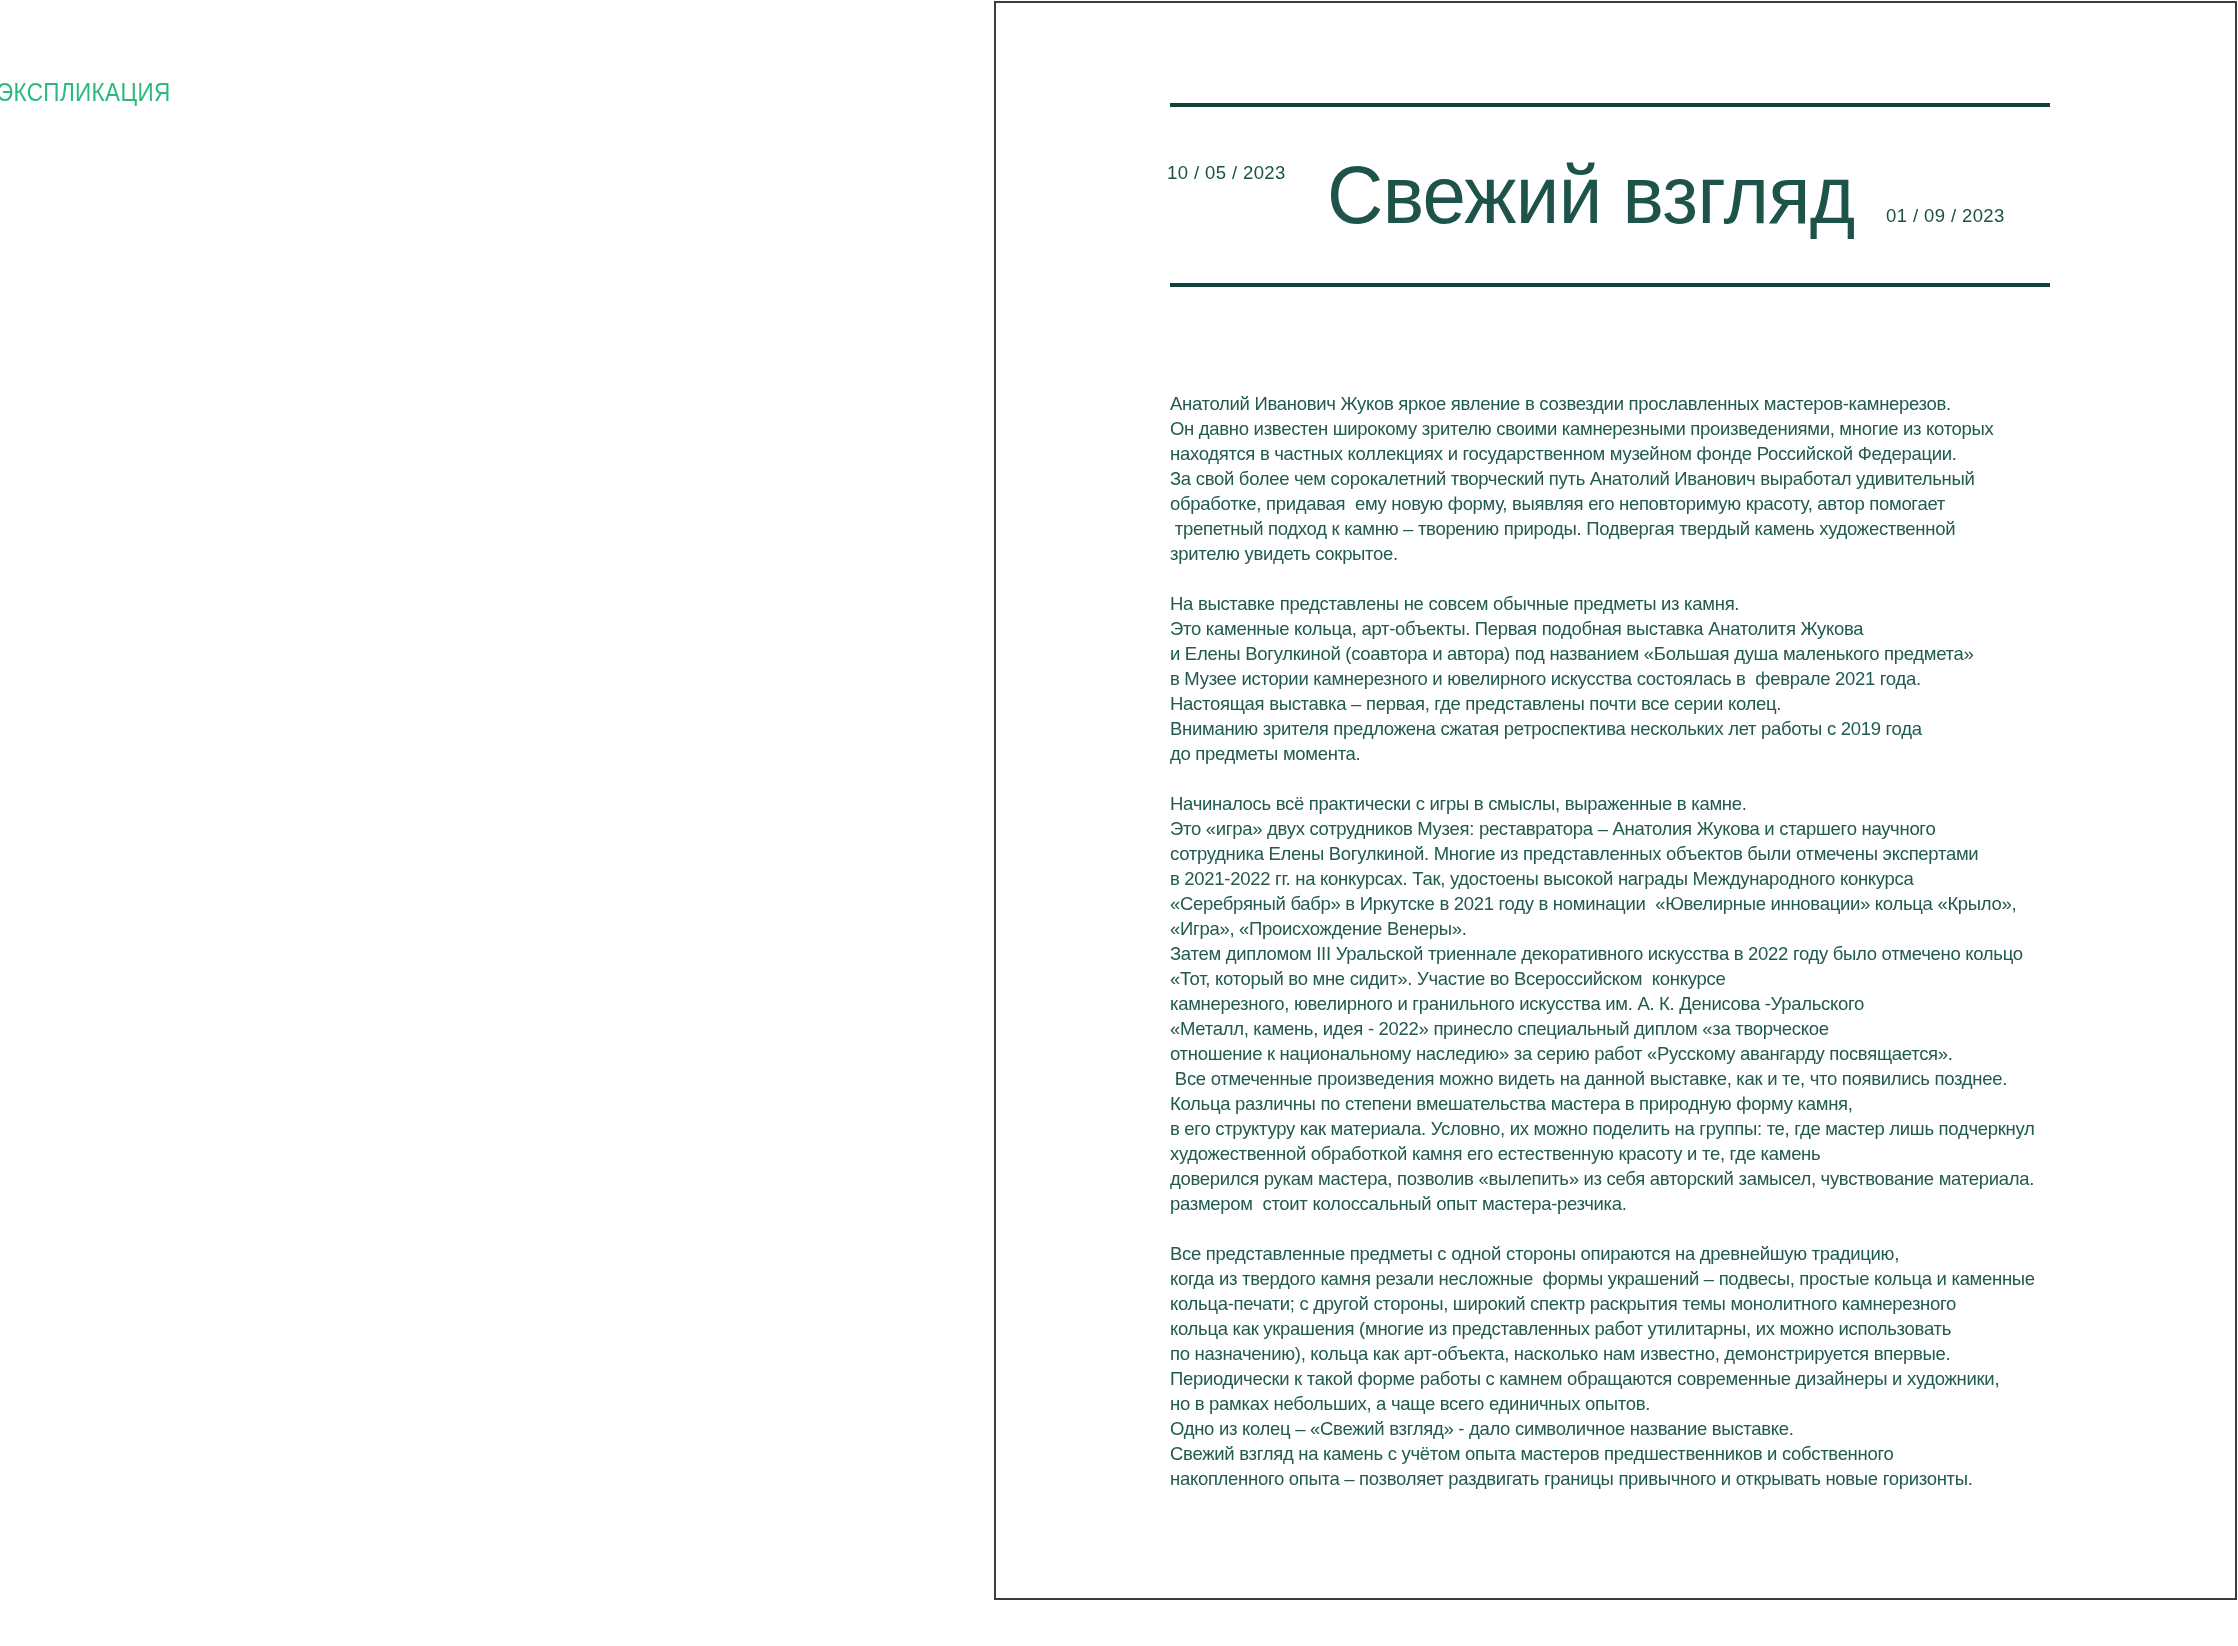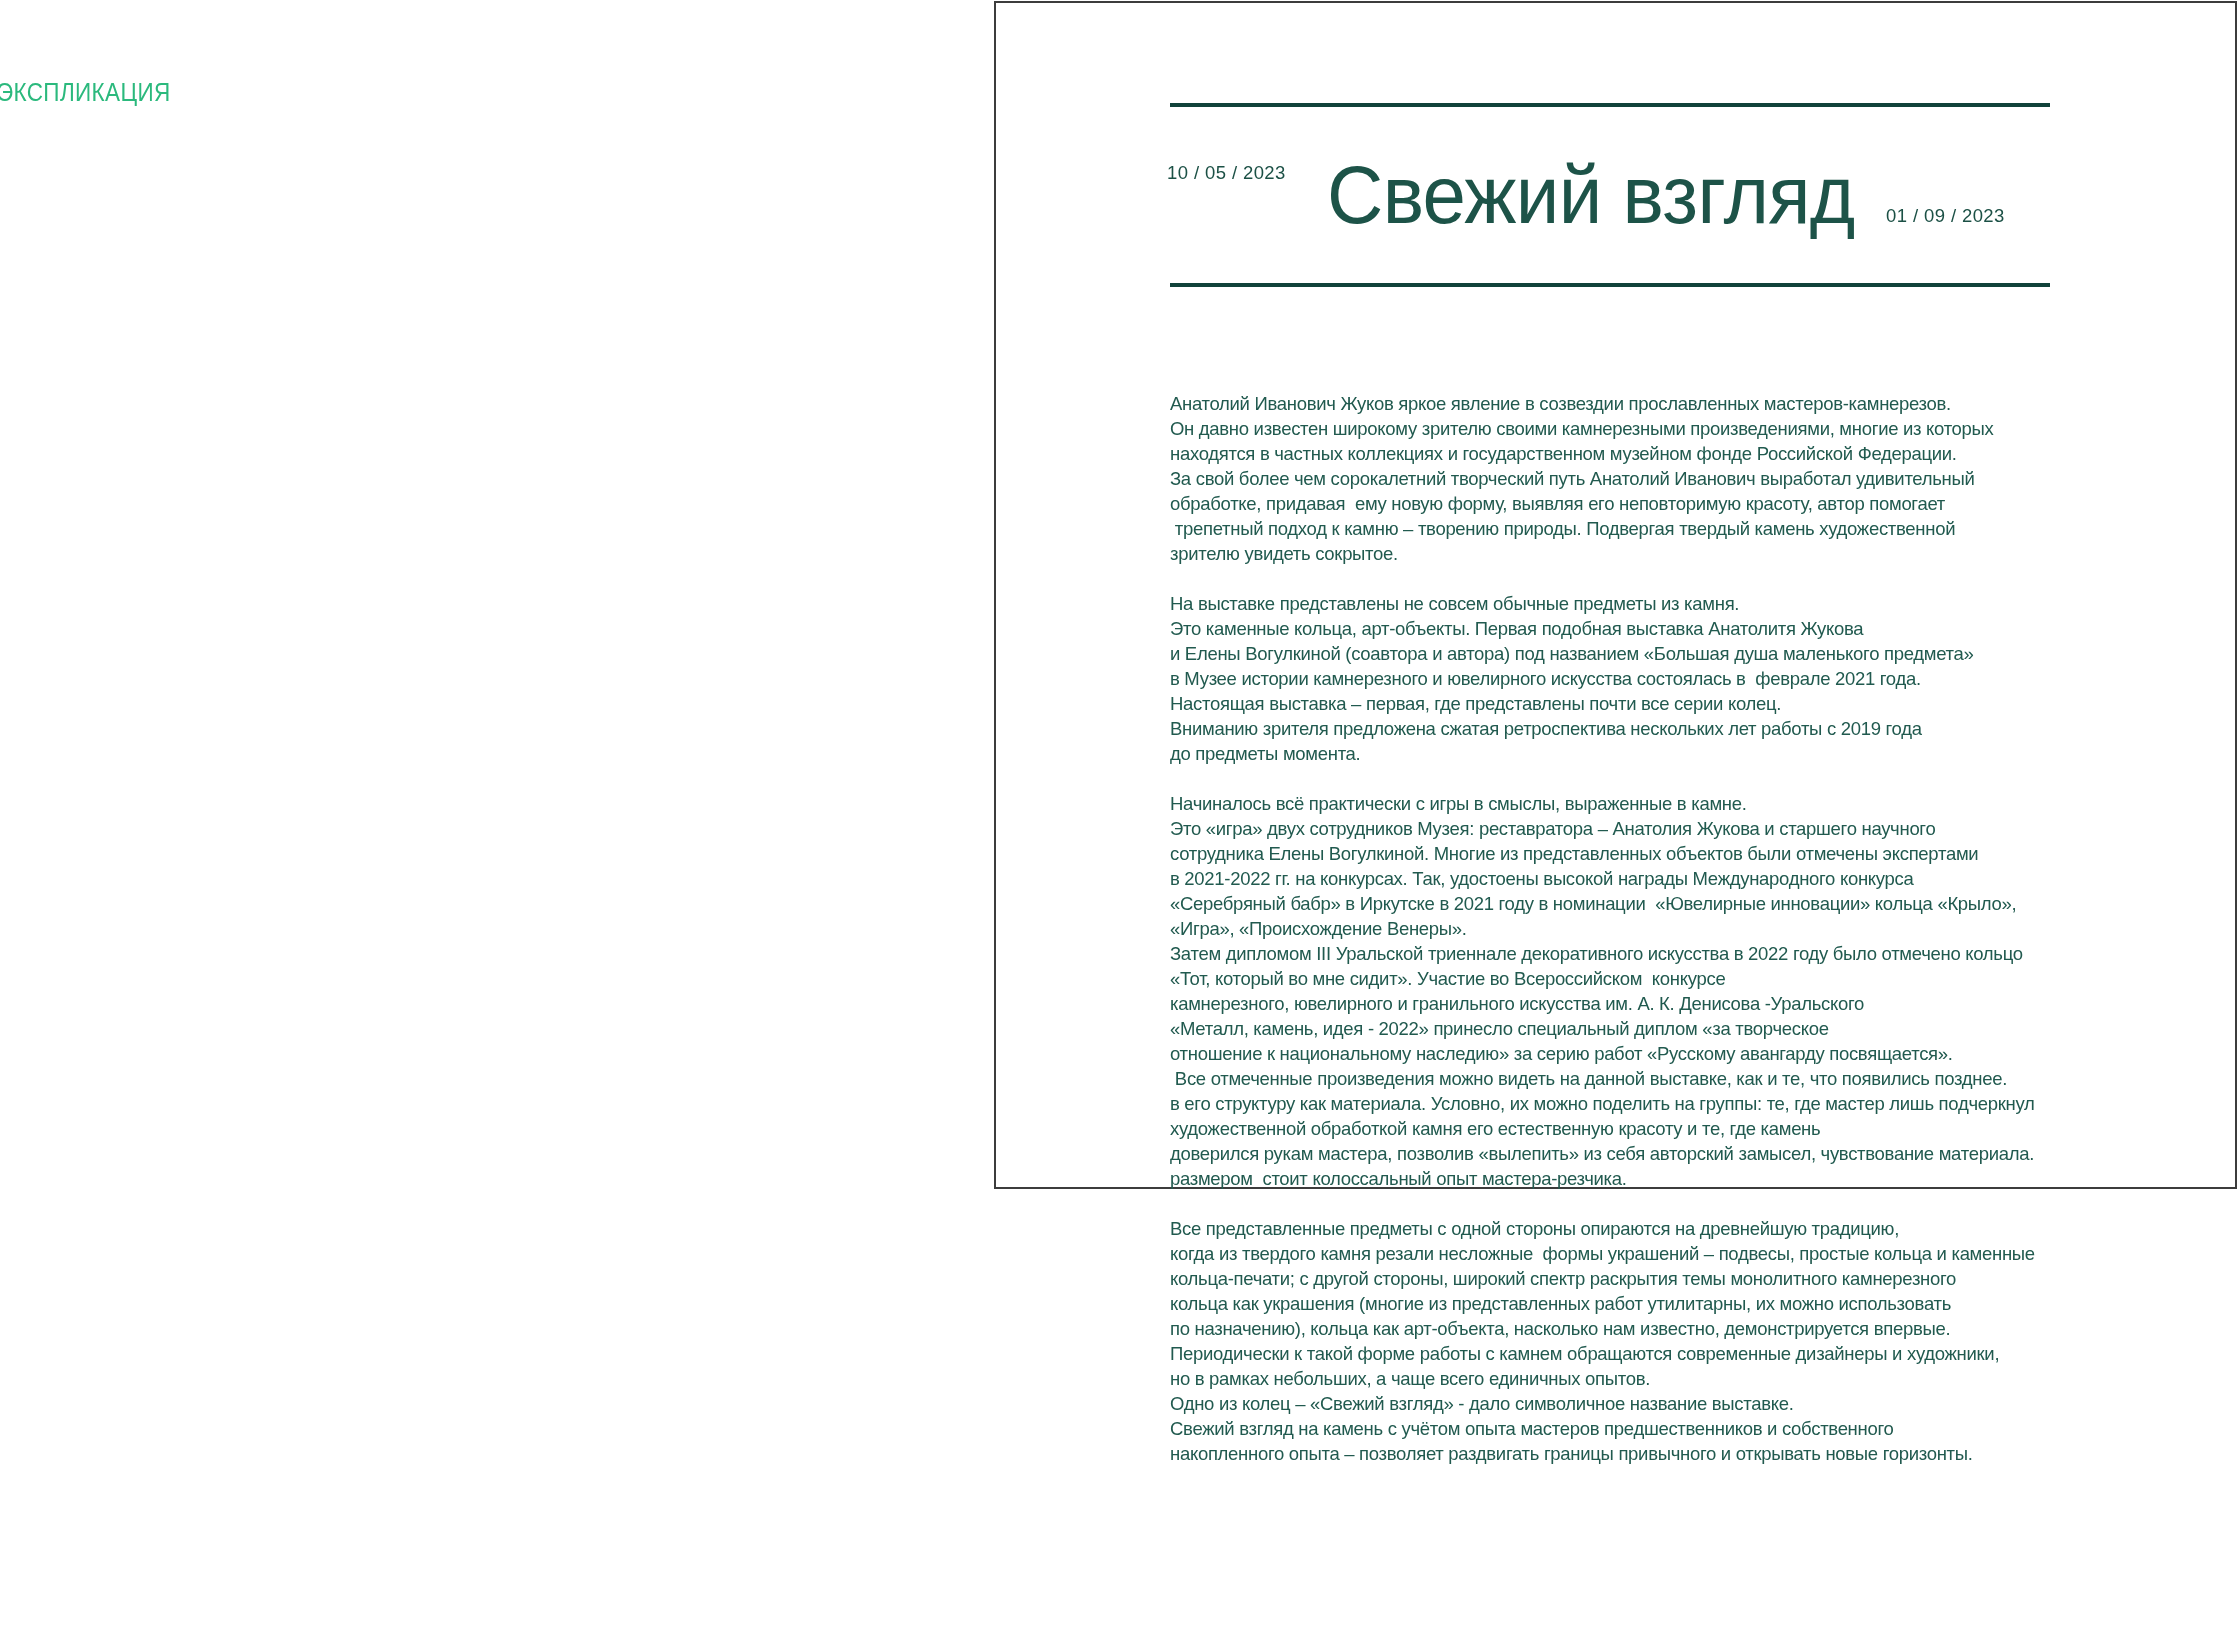--- a/index.html
+++ b/index.html
@@ -26,21 +26,21 @@
     color: #2bb97d;
     transform: scaleX(0.9);
     transform-origin: left top;
     white-space: nowrap;
   }
   .panel {
     position: absolute;
     left: 994px;
     top: 1.4px;
     width: 1243px;
-    height: 1188px;
+    height: 1599px;
     box-sizing: border-box;
     border: 2.1px solid #3c3c3c;
     background: #ffffff;
   }
   .rule {
     position: absolute;
     left: 174px;
     width: 880px;
     height: 3.6px;
     background: #11423a;
@@ -130,20 +130,21 @@
           <div class="line">сотрудника Елены Вогулкиной. Многие из представленных объектов были отмечены экспертами</div>
           <div class="line">в 2021-2022 гг. на конкурсах. Так, удостоены высокой награды Международного конкурса</div>
           <div class="line">«Серебряный бабр» в Иркутске в 2021 году в номинации  «Ювелирные инновации» кольца «Крыло»,</div>
           <div class="line">«Игра», «Происхождение Венеры».</div>
           <div class="line">Затем дипломом III Уральской триеннале декоративного искусства в 2022 году было отмечено кольцо</div>
           <div class="line">«Тот, который во мне сидит». Участие во Всероссийском  конкурсе</div>
           <div class="line">камнерезного, ювелирного и гранильного искусства им. А. К. Денисова -Уральского</div>
           <div class="line">«Металл, камень, идея - 2022» принесло специальный диплом «за творческое</div>
           <div class="line">отношение к национальному наследию» за серию работ «Русскому авангарду посвящается».</div>
           <div class="line"> Все отмеченные произведения можно видеть на данной выставке, как и те, что появились позднее.</div>
+          <div class="line">Кольца различны по степени вмешательства мастера в природную форму камня,</div>
           <div class="line">в его структуру как материала. Условно, их можно поделить на группы: те, где мастер лишь подчеркнул</div>
           <div class="line">художественной обработкой камня его естественную красоту и те, где камень</div>
           <div class="line">доверился рукам мастера, позволив «вылепить» из себя авторский замысел, чувствование материала.</div>
           <div class="line">размером  стоит колоссальный опыт мастера-резчика.</div>
         </div>
         <div class="paragraph">
           <div class="line">Все представленные предметы с одной стороны опираются на древнейшую традицию,</div>
           <div class="line">когда из твердого камня резали несложные  формы украшений – подвесы, простые кольца и каменные</div>
           <div class="line">кольца-печати; с другой стороны, широкий спектр раскрытия темы монолитного камнерезного</div>
           <div class="line">кольца как украшения (многие из представленных работ утилитарны, их можно использовать</div>

